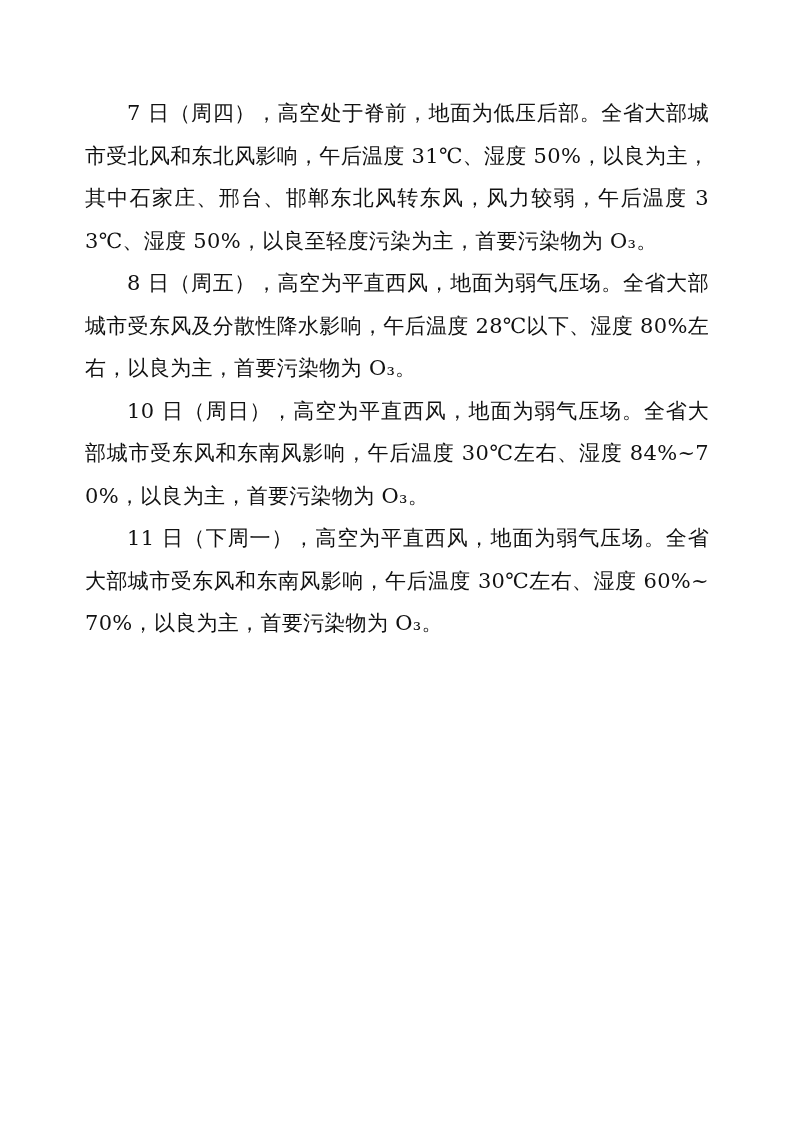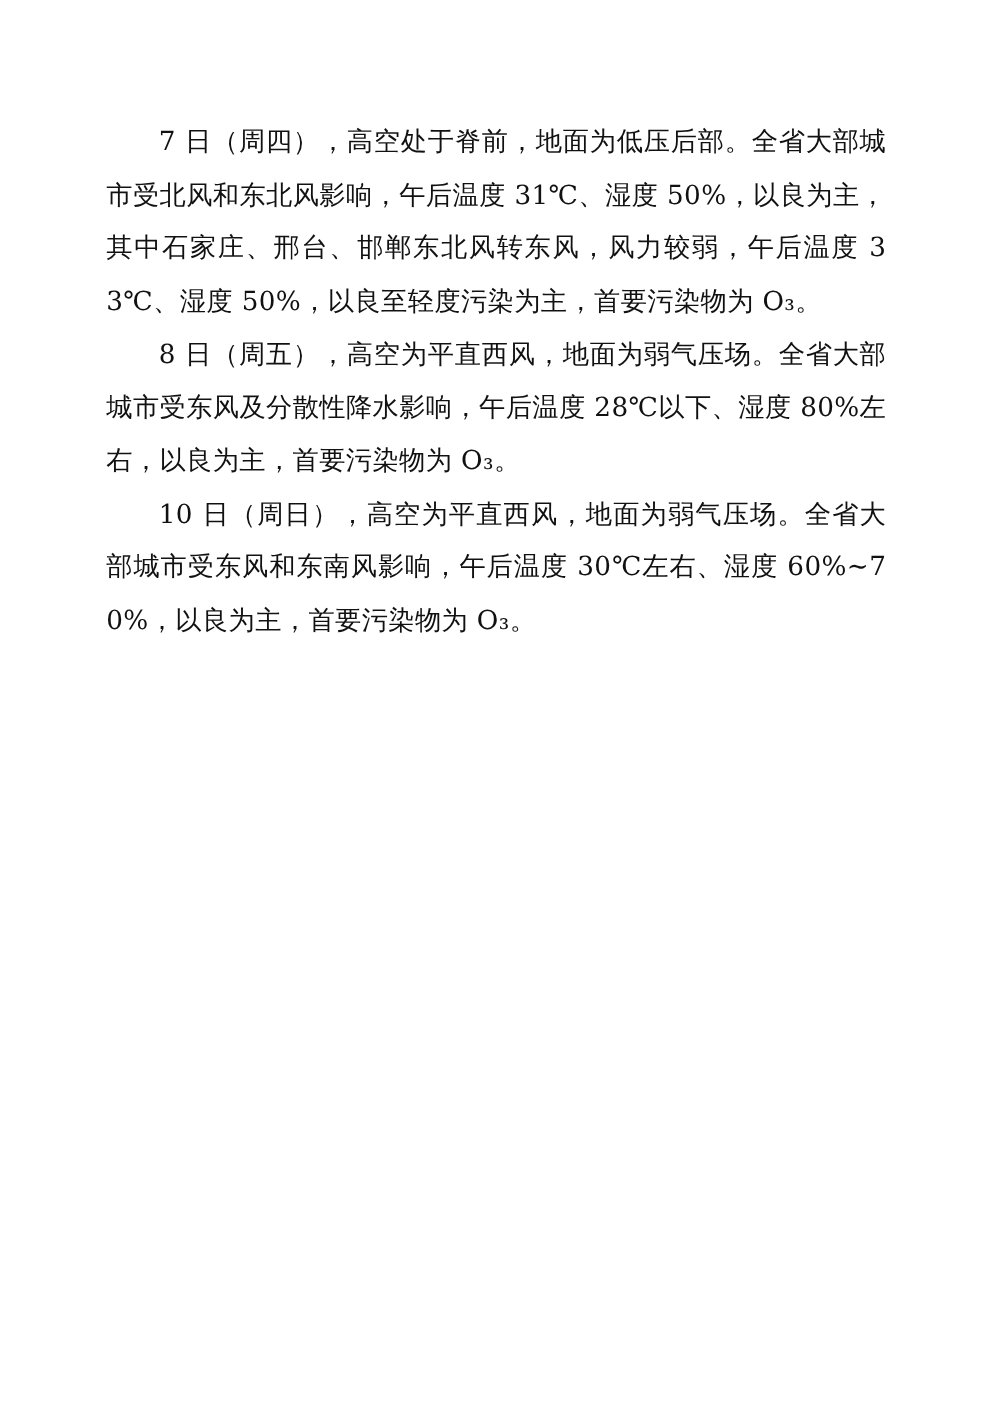--- a/index.html
+++ b/index.html
@@ -31,15 +31,16 @@
     word-break: break-all;
   }
 </style>
 </head>
 <body>
 
 <div class="page">
   <div class="doc-body">
     <p>7 日（周四），高空处于脊前，地面为低压后部。全省大部城市受北风和东北风影响，午后温度 31℃、湿度 50%，以良为主，其中石家庄、邢台、邯郸东北风转东风，风力较弱，午后温度 33℃、湿度 50%，以良至轻度污染为主，首要污染物为 O₃。</p>
     <p>8 日（周五），高空为平直西风，地面为弱气压场。全省大部城市受东风及分散性降水影响，午后温度 28℃以下、湿度 80%左右，以良为主，首要污染物为 O₃。</p>
-    <p>10 日（周日），高空为平直西风，地面为弱气压场。全省大部城市受东风和东南风影响，午后温度 30℃左右、湿度 60%~70%，以良为主，首要污染物为 O₃。</p>
+    <p>10 日（周日），高空为平直西风，地面为弱气压场。全省大部城市受东风和东南风影响，午后温度 30℃左右、湿度 84%~70%，以良为主，首要污染物为 O₃。</p>
+    <p>11 日（下周一），高空为平直西风，地面为弱气压场。全省大部城市受东风和东南风影响，午后温度 30℃左右、湿度 60%~70%，以良为主，首要污染物为 O₃。</p>
   </div>
 </div>
 
 </body></html>

